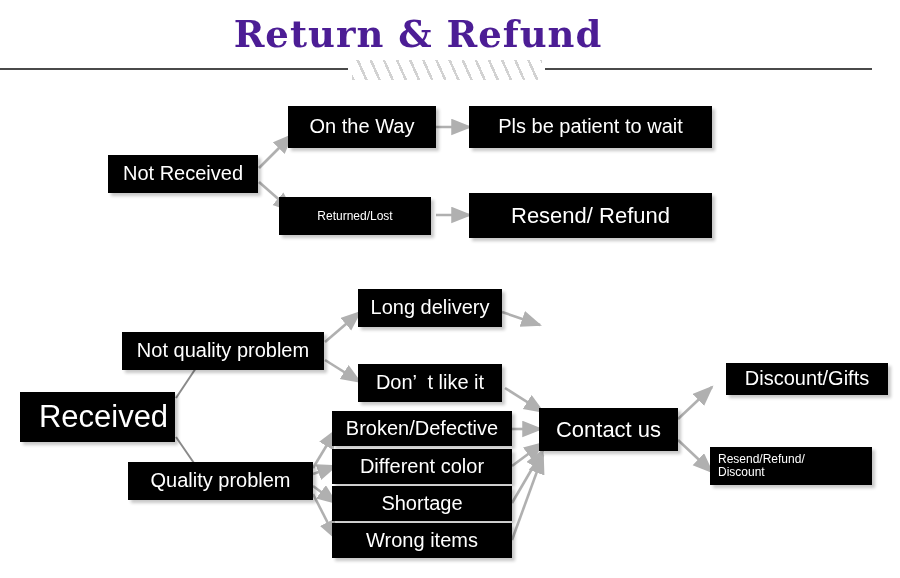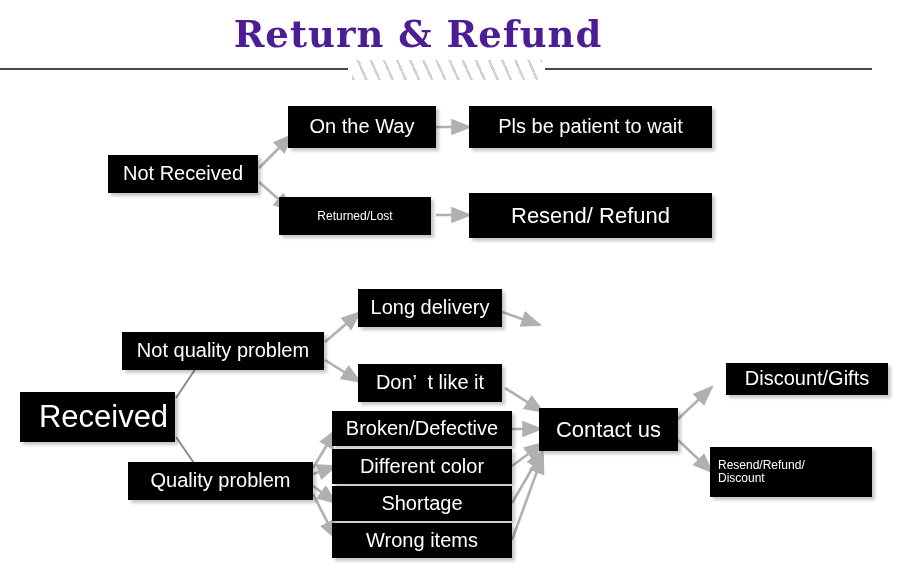--- a/index.html
+++ b/index.html
@@ -161,14 +161,14 @@
 <div class="node" style="left:332px; top:449px; width:180px; height:35px;">Different color</div>
 
 <div class="node" style="left:332px; top:486px; width:180px; height:35px;">Shortage</div>
 
 <div class="node" style="left:332px; top:523px; width:180px; height:35px;">Wrong items</div>
 
 <div class="node mid" style="left:539px; top:408px; width:139px; height:43px;">Contact us</div>
 
 <div class="node" style="left:710px; top:363px; width:162px; height:32px;margin-left:16px;">Discount/Gifts</div>
 
-<div class="node small left" style="left:710px; top:447px; width:162px; height:50px;">Resend/Refund/
+<div class="node small left" style="left:710px; top:447px; width:162px; height:38px;">Resend/Refund/
 Discount</div>
 
 </body></html>

